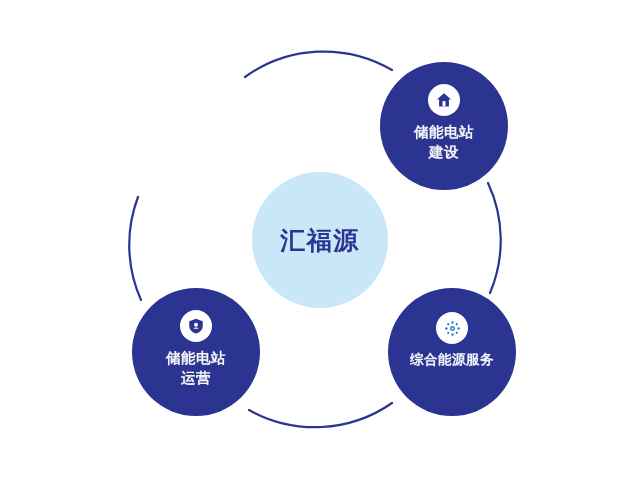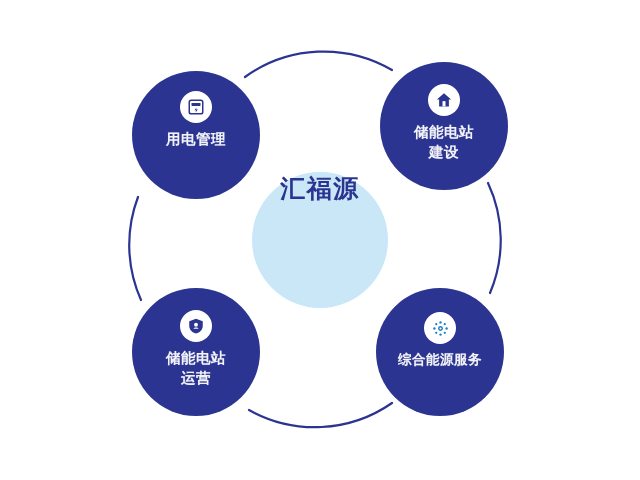--- a/index.html
+++ b/index.html
@@ -39,21 +39,21 @@
     background: #2b3490;
     display: flex;
     flex-direction: column;
     align-items: center;
     justify-content: flex-start;
     box-sizing: border-box;
   }
   .node.node-tl { left: 132px; top: 71px; padding-top: 20px; }
   .node.node-tr { left: 380px; top: 62px; padding-top: 22px; }
   .node.node-bl { left: 132px; top: 288px; padding-top: 22px; }
-  .node.node-br { left: 376px; top: 288px; padding-top: 24px; }
+  .node.node-br { left: 388px; top: 288px; padding-top: 24px; }
 
   .node-icon-wrap {
     width: 32px;
     height: 32px;
     border-radius: 50%;
     background: #ffffff;
     display: flex;
     align-items: center;
     justify-content: center;
     margin-bottom: 7px;
@@ -77,20 +77,21 @@
   #center-node {
     position: absolute;
     left: 252px;
     top: 172px;
     width: 136px;
     height: 136px;
     border-radius: 50%;
     background: #c9e7f7;
     display: flex;
     flex-direction: row;
+    align-items: center;
     justify-content: center;
     gap: 26px;
   }
   #center-node .center-line {
     color: #2b3490;
     font-size: 25px;
     font-weight: bold;
     line-height: 1.32;
     letter-spacing: 1.5px;
     text-align: center;
@@ -111,30 +112,20 @@
 
     <path d="M 245 77 A 135 135 0 0 1 392 70" fill="none" stroke="#2b3490" stroke-width="2.2" stroke-linecap="round"></path>
 
     <path d="M 138 197 A 135 135 0 0 0 141 300" fill="none" stroke="#2b3490" stroke-width="2.2" stroke-linecap="round"></path>
 
     <path d="M 249 410 A 135 135 0 0 0 392 403" fill="none" stroke="#2b3490" stroke-width="2.2" stroke-linecap="round"></path>
 
     <path d="M 488 183 A 135 135 0 0 1 490 293" fill="none" stroke="#2b3490" stroke-width="2.2" stroke-linecap="round"></path>
   </svg>
 
-  <div class="node node-tl">
-    <span class="node-icon-wrap">
-      <svg width="18" height="18" viewBox="0 0 24 24" aria-hidden="true">
-        <rect x="3" y="3" width="18" height="18" rx="2.5" fill="none" stroke="#2b3490" stroke-width="2"></rect>
-        <rect x="6" y="6.5" width="12" height="4" rx="0.8" fill="#2b3490"></rect>
-        <path d="M12.6 12.5 L10 16.2 h2.1 l-0.7 3 3 -4 h-2.1 z" fill="#2b3490"></path>
-      </svg>
-    </span>
-    <span class="node-label">用电管理</span>
-  </div>
 
   <div class="node node-tr">
     <span class="node-icon-wrap">
       <svg width="18" height="18" viewBox="0 0 24 24" aria-hidden="true">
         <path d="M12 3 L21.5 11.2 h-3 V20.5 H5.5 V11.2 h-3 Z" fill="#2b3490"></path>
         <rect x="10" y="13.5" width="4" height="7" fill="#ffffff"></rect>
       </svg>
     </span>
     <span class="node-label">储能电站
 建设</span>

